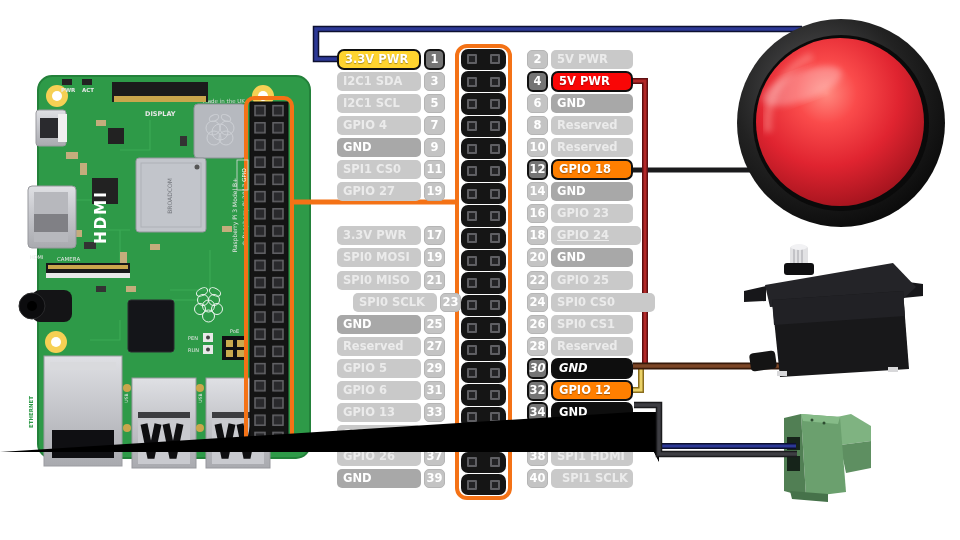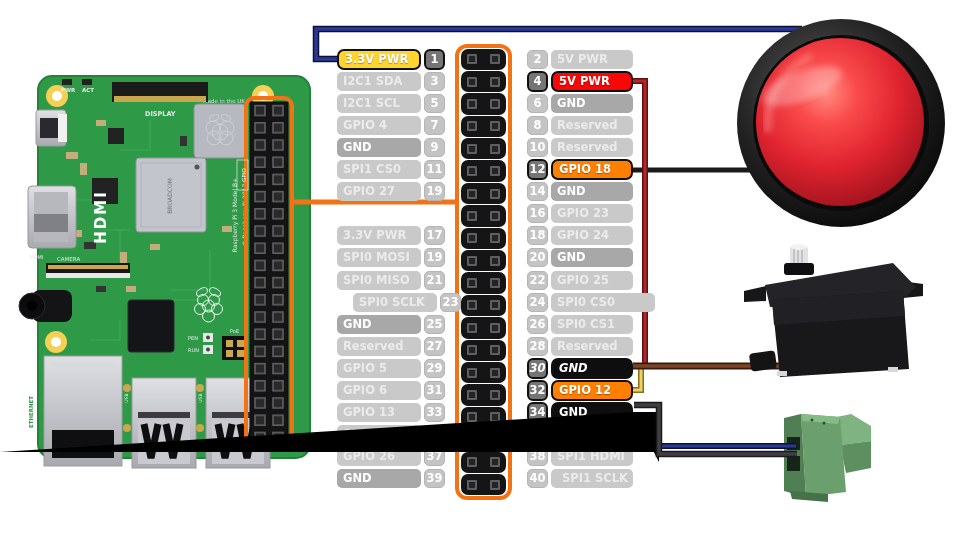--- a/index.html
+++ b/index.html
@@ -534,21 +534,21 @@
     <div class="pin-row" style="left: 527px; top: 181.13px;">
       <div class="pnum">14</div>
       <div class="pill lab-gnd" style="width: 82px;">GND</div>
     </div>
     <div class="pin-row" style="left: 527px; top: 203.235px;">
       <div class="pnum">16</div>
       <div class="pill" style="width: 82px;">GPIO 23</div>
     </div>
     <div class="pin-row" style="left: 527px; top: 225.34px;">
       <div class="pnum">18</div>
-      <div class="pill" style="width: 82px;">GPIO 24</div>
+      <div class="pill" style="width: 90px; text-decoration: underline;">GPIO 24</div>
     </div>
     <div class="pin-row" style="left: 527px; top: 247.445px;">
       <div class="pnum">20</div>
       <div class="pill lab-gnd" style="width: 82px;">GND</div>
     </div>
     <div class="pin-row" style="left: 527px; top: 269.55px;">
       <div class="pnum">22</div>
       <div class="pill" style="width: 82px;">GPIO 25</div>
     </div>
     <div class="pin-row" style="left: 527px; top: 291.655px;">

